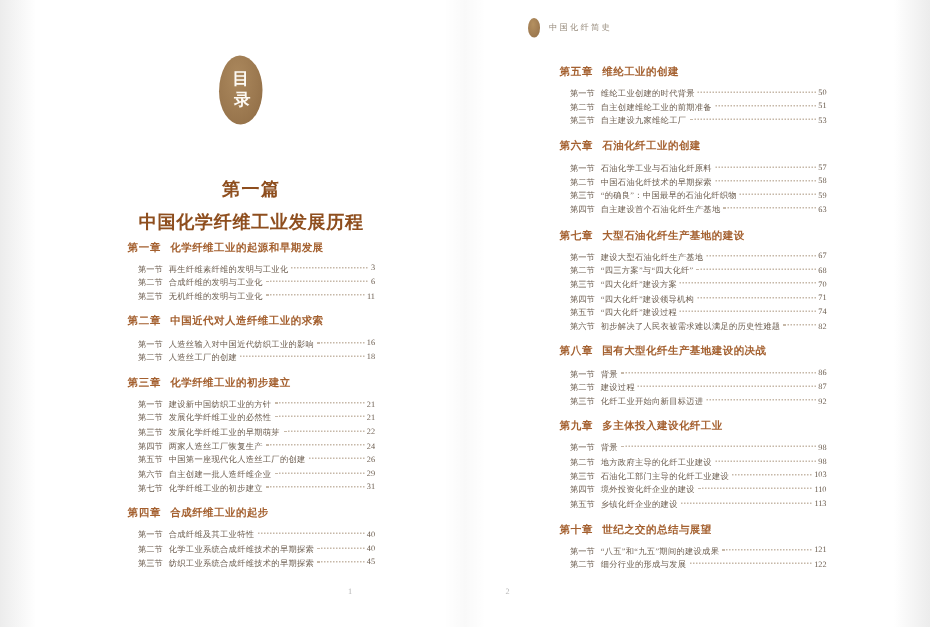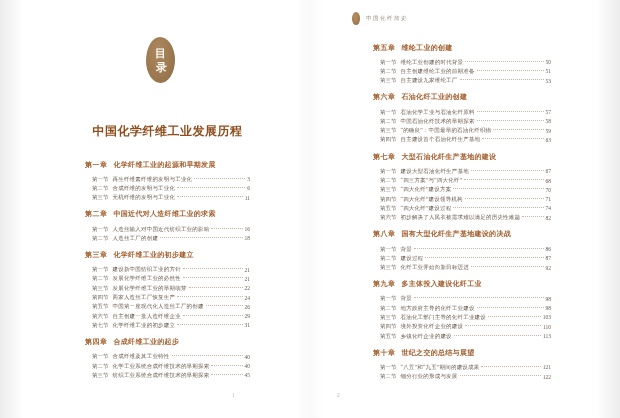--- a/index.html
+++ b/index.html
@@ -58,20 +58,21 @@
   <div class="edge" id="edge-left"></div>
   <div class="edge" id="edge-right"></div>
   <div class="gutter"></div>
 
   <div class="seal">
     <span class="seal-c">目</span>
     <span class="seal-c seal-c2">录</span>
   </div>
 
   <div class="part">
+    <div class="part-label">第一篇</div>
     <div class="part-title">中国化学纤维工业发展历程</div>
   </div>
 
   <div class="toc" id="left-toc">
       <div class="chapter">
         <div class="ch-head">
           <span class="ch-label">第一章</span>
           <span class="ch-title">化学纤维工业的起源和早期发展</span>
         </div>
         <div class="sec">

